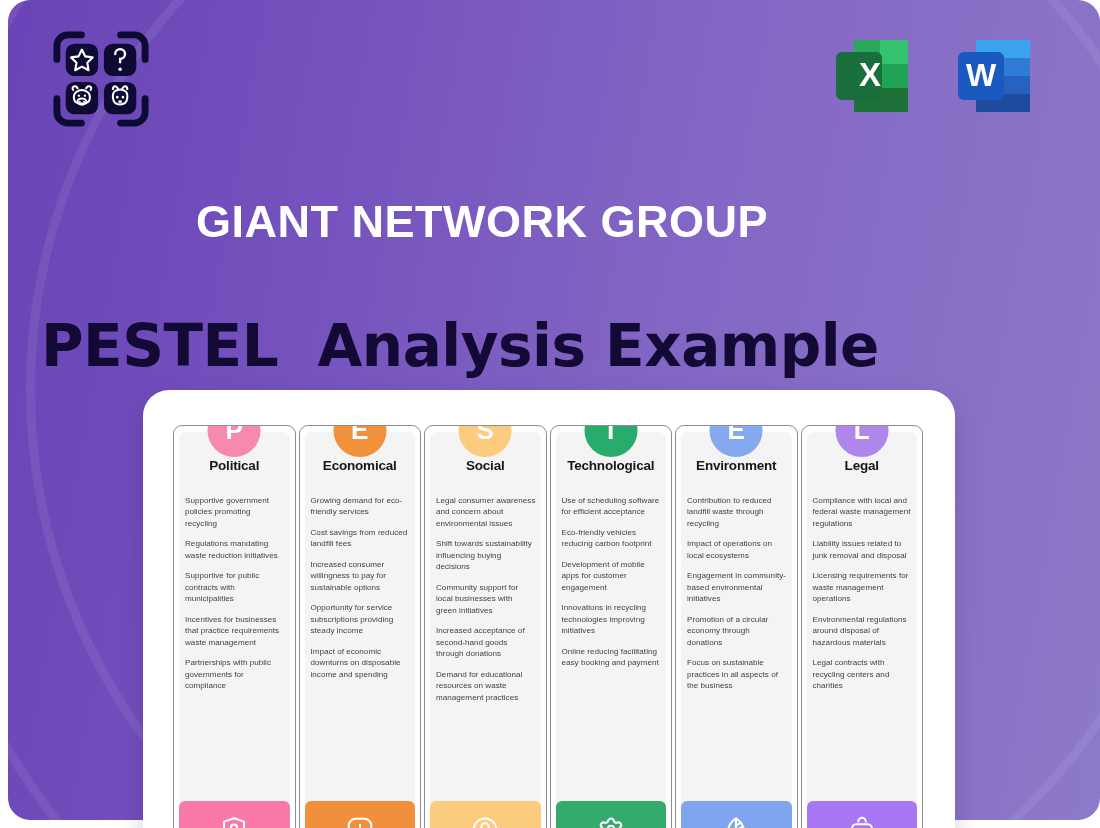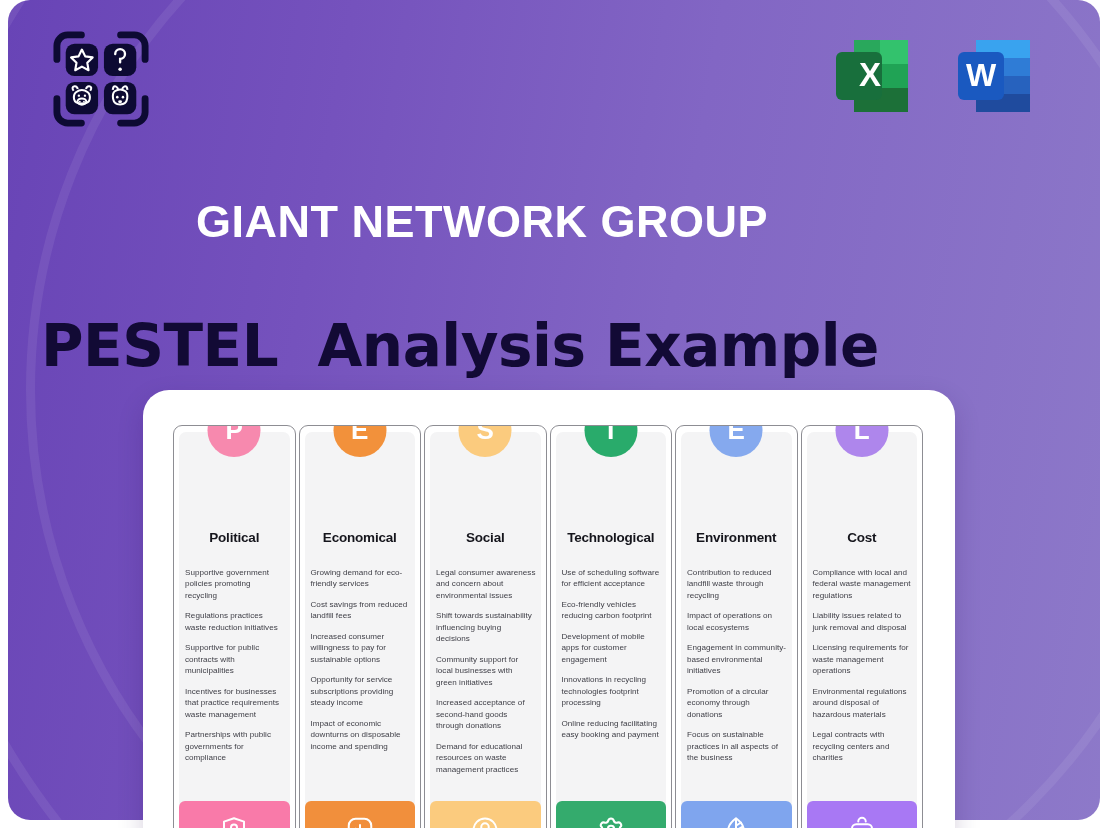--- a/index.html
+++ b/index.html
@@ -103,21 +103,21 @@
     background: #f4f4f5;
     border-radius: 7px;
   }
   .col-head {
     position: relative;
     z-index: 2;
     text-align: center;
     font-size: 13.5px;
     font-weight: bold;
     color: #15151c;
-    margin-top: 104px;
+    margin-top: 32px;
     letter-spacing: -0.2px;
   }
   .col-items {
     position: relative;
     z-index: 2;
     padding: 22px 10px 0 11px;
     flex: 1;
   }
   .col-items p {
     font-size: 8.1px;
@@ -226,21 +226,21 @@
   <div id="deck-title">PESTEL  Analysis Example</div>
 
   <div id="board">
     <div id="columns">
         <div class="col">
           <div class="col-inner"></div>
           <div class="badge" style="background: rgb(247, 137, 174);">P</div>
           <div class="col-head">Political</div>
           <div class="col-items">
             <p>Supportive government policies promoting recycling</p>
-            <p>Regulations practices waste reduction initiatives</p>
+            <p>Regulations mandating waste reduction initiatives</p>
             <p>Supportive for public contracts with municipalities</p>
             <p>Incentives for businesses that practice requirements waste management</p>
             <p>Partnerships with public governments for compliance</p>
           </div>
           <div class="col-foot" style="background: rgb(249, 122, 169);">
             <span>
               <svg viewBox="0 0 24 24" fill="none" stroke="#ffffff" stroke-width="1.6" stroke-linecap="round" stroke-linejoin="round">
                 <path d="M12 2.6 20 5.3v6.1c0 5-3.4 8.2-8 10-4.6-1.8-8-5-8-10V5.3Z"></path>
                 <circle cx="12" cy="10" r="2.4"></circle>
                 <path d="M7.8 17.2c0.6-2.2 2.3-3.2 4.2-3.2s3.6 1 4.2 3.2"></path>
@@ -290,21 +290,21 @@
           </div>
         </div>
         <div class="col">
           <div class="col-inner"></div>
           <div class="badge" style="background: rgb(41, 171, 107);">T</div>
           <div class="col-head">Technological</div>
           <div class="col-items">
             <p>Use of scheduling software for efficient acceptance</p>
             <p>Eco-friendly vehicles reducing carbon footprint</p>
             <p>Development of mobile apps for customer engagement</p>
-            <p>Innovations in recycling technologies footprint processing</p>
+            <p>Innovations in recycling technologies improving initiatives</p>
             <p>Online reducing facilitating easy booking and payment</p>
           </div>
           <div class="col-foot" style="background: rgb(52, 171, 109);">
             <span>
               <svg viewBox="0 0 24 24" fill="none" stroke="#ffffff" stroke-width="1.7" stroke-linecap="round" stroke-linejoin="round">
                 <path d="M12 2.8a2.3 2.3 0 0 1 2.2 1.7 2.3 2.3 0 0 0 3.1 1.5A2.3 2.3 0 0 1 20 9.1a2.3 2.3 0 0 0 0 3.8 2.3 2.3 0 0 1-2.7 3.1 2.3 2.3 0 0 0-3.1 1.5 2.3 2.3 0 0 1-4.4 0 2.3 2.3 0 0 0-3.1-1.5A2.3 2.3 0 0 1 4 12.9a2.3 2.3 0 0 0 0-3.8 2.3 2.3 0 0 1 2.7-3.1 2.3 2.3 0 0 0 3.1-1.5A2.3 2.3 0 0 1 12 2.8Z"></path>
                 <circle cx="12" cy="11" r="2.4"></circle>
               </svg>
             </span>
           </div>
@@ -326,21 +326,21 @@
                 <path d="M12 2.6c4 3 6.2 5.6 6.2 9.4 0 4.2-2.8 7.4-6.2 9.4-3.4-2-6.2-5.2-6.2-9.4 0-3.8 2.2-6.4 6.2-9.4Z"></path>
                 <path d="M12 3.5v17"></path>
                 <path d="M12.6 8.2 16 6M12.6 12 17 9.6M12.6 15.8 16.6 13.5M12.6 19 15.3 17"></path>
               </svg>
             </span>
           </div>
         </div>
         <div class="col">
           <div class="col-inner"></div>
           <div class="badge" style="background: rgb(174, 134, 236);">L</div>
-          <div class="col-head">Cost</div>
+          <div class="col-head">Legal</div>
           <div class="col-items">
             <p>Compliance with local and federal waste management regulations</p>
             <p>Liability issues related to junk removal and disposal</p>
             <p>Licensing requirements for waste management operations</p>
             <p>Environmental regulations around disposal of hazardous materials</p>
             <p>Legal contracts with recycling centers and charities</p>
           </div>
           <div class="col-foot" style="background: rgb(168, 120, 244);">
             <span>
               <svg viewBox="0 0 24 24" fill="none" stroke="#ffffff" stroke-width="1.6" stroke-linecap="round" stroke-linejoin="round">

